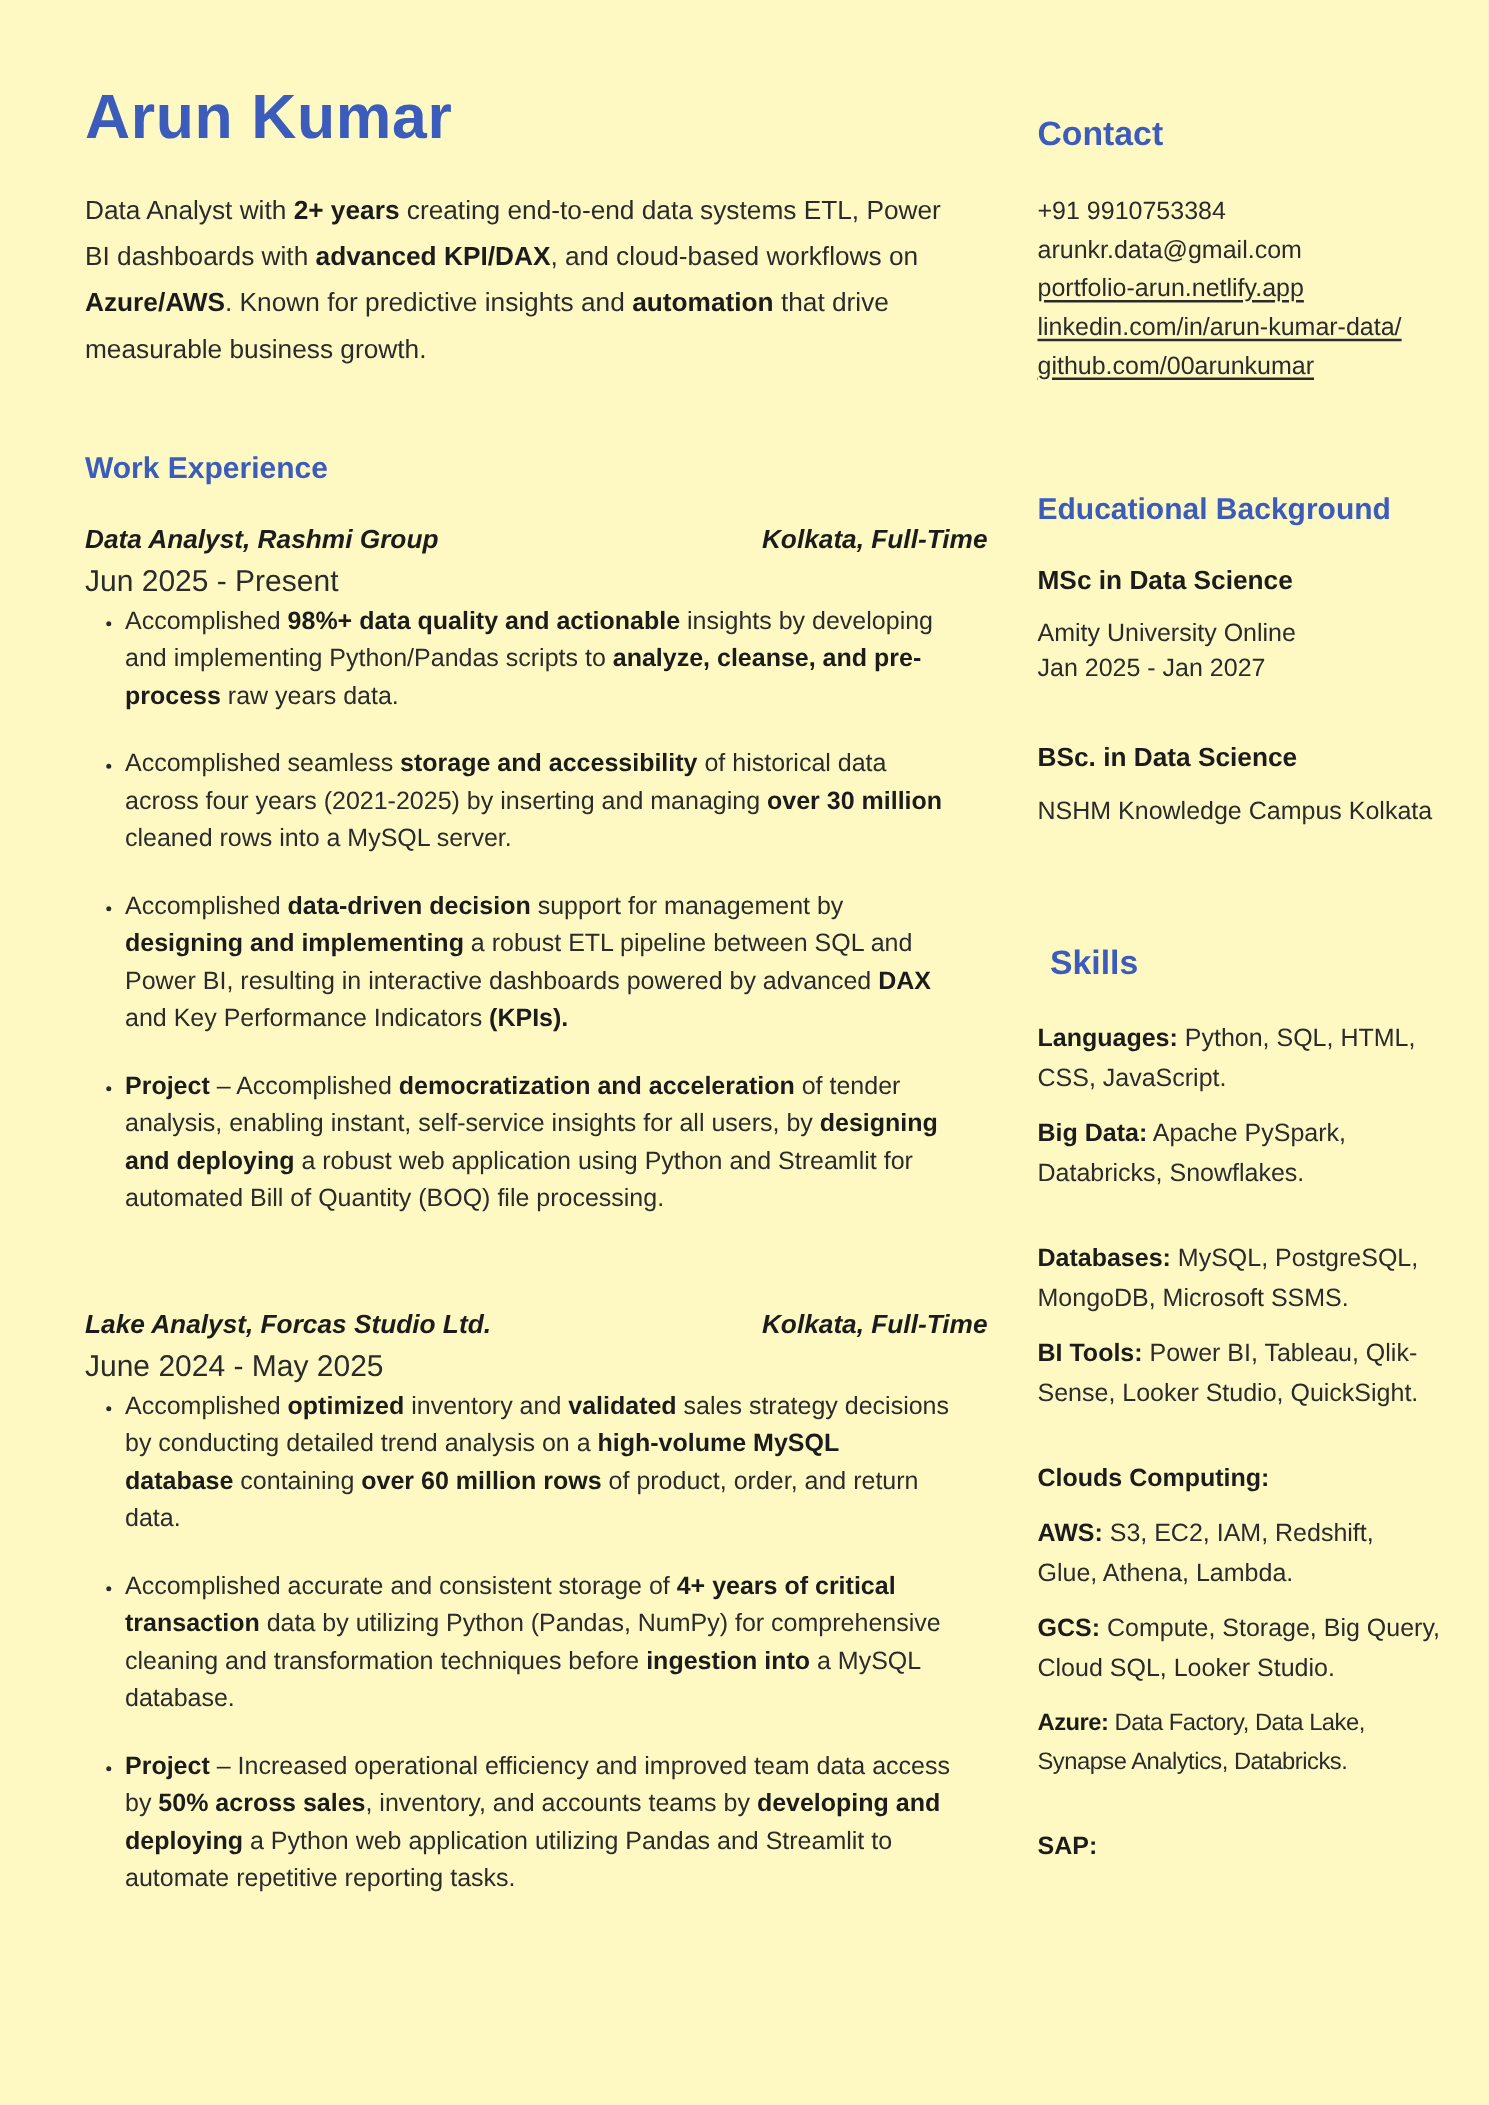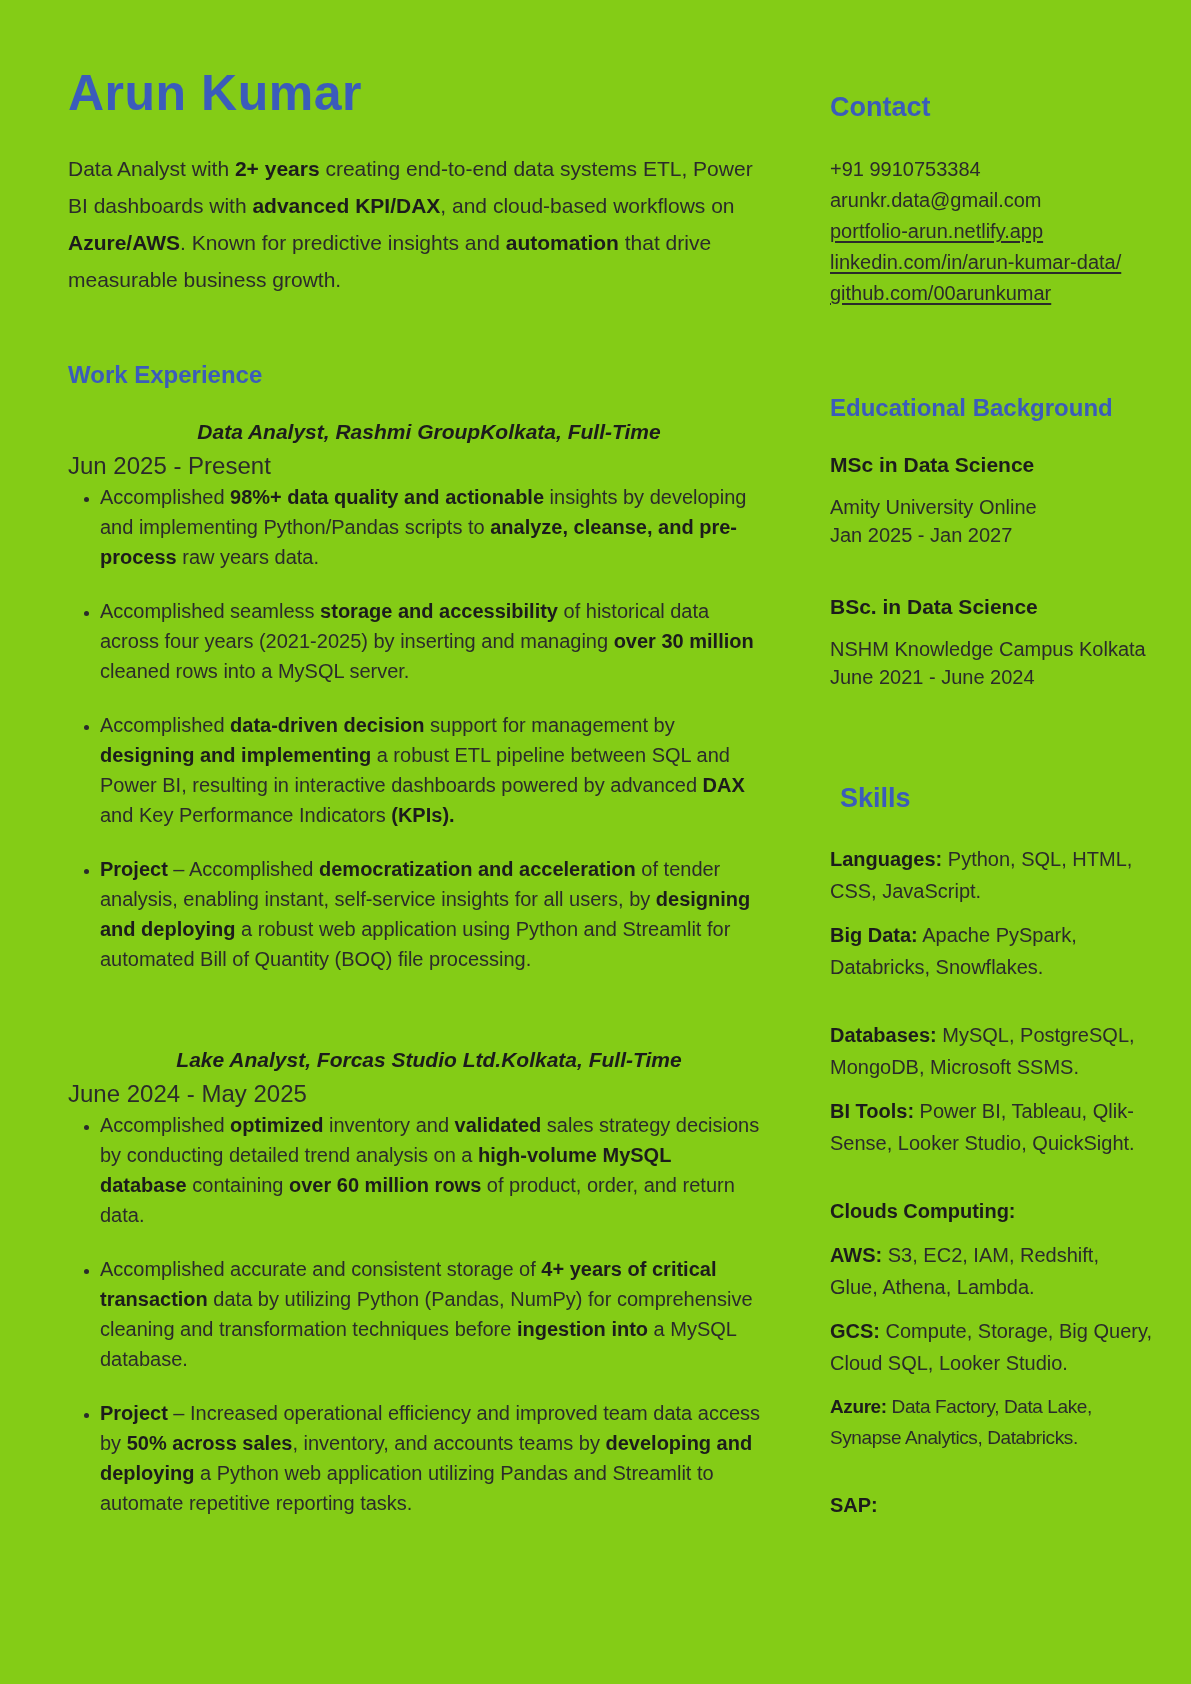--- a/index.html
+++ b/index.html
@@ -1,36 +1,36 @@
 <!DOCTYPE html>
 <html style="--accent: #3b5cbb;"><head>
 <meta charset="utf-8">
 <style>
   :root { --accent:#3b5cbb; --ink:#2b2b2b; --ink-bold:#1c1c1c; }
   * { margin:0; padding:0; box-sizing:border-box; }
   html,body { background:#e8e8e8; }
   .page {
-    position:relative; width:1191px; height:1684px; background:#84cc16;
+    position:relative; width:1191px; height:1684px; background:#fef9c3;
     font-family:"Liberation Sans", sans-serif; color:var(--ink); overflow:hidden;
     margin:0 auto;
   }
   .col-left  { position:absolute; left:68px;  top:64px; width:722px; }
   .col-right { position:absolute; left:830px; top:92px; width:322px; }
 
   h1.name { font-size:50px; line-height:58px; font-weight:bold; color:var(--accent); letter-spacing:0.5px; }
   .summary { margin-top:28px; width:700px; font-size:21px; line-height:37px; color:var(--ink); }
   .b { font-weight:bold; color:var(--ink-bold); }
 
   h2.sec { font-size:24px; line-height:30px; font-weight:bold; color:var(--accent); }
   h2.big { font-size:27px; }
   .work-sec { margin-top:62px; }
 
   .job { margin-top:30px; }
   .job + .job { margin-top:74px; }
-  .job-head { display:flex; justify-content:center; align-items:baseline; width:722px; }
+  .job-head { display:flex; justify-content:space-between; align-items:baseline; width:722px; }
   .job-title, .job-loc { font-size:21px; font-weight:bold; font-style:italic; color:var(--ink-bold); }
   .job-dates { margin-top:10px; font-size:24px; line-height:24px; color:var(--ink); }
   ul.bullets { margin-top:4px; padding-left:32px; list-style:disc; }
   ul.bullets li { font-size:20px; line-height:30px; margin-bottom:24px; width:660px; color:var(--ink); }
   ul.bullets li::marker { font-size:16px; color:var(--ink); }
 
   .contact-items { margin-top:32px; list-style:none; }
   .contact-items li { font-size:20px; line-height:31px; color:var(--ink); }
   .contact-items li.u { text-decoration:underline; text-underline-offset:3px; }
 
@@ -110,21 +110,20 @@
             <div class="degree-title">MSc in Data Science</div>
             <div class="degree-school">
               <div>Amity University Online</div>
               <div>Jan 2025 - Jan 2027</div>
             </div>
           </div>
           <div class="degree">
             <div class="degree-title">BSc. in Data Science</div>
             <div class="degree-school">
               <div>NSHM Knowledge Campus Kolkata</div>
-              <div>June 2021 - June 2024</div>
             </div>
           </div>
         </div>
     </section>
 
     <section class="skills-sec">
       <h2 class="sec big">Skills</h2>
       <div class="skill-groups" id="skill-groups">
           <div class="skill-group"><span class="b">Languages:</span><span> Python, SQL, HTML, CSS, JavaScript.</span></div>
           <div class="skill-group"><span class="b">Big Data:</span><span> Apache PySpark, Databricks, Snowflakes.</span></div>

